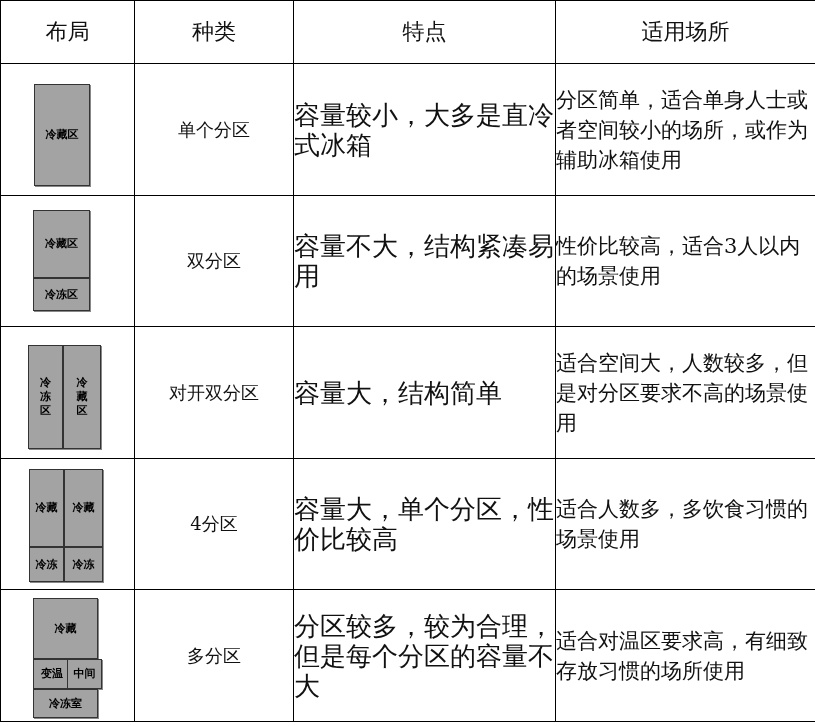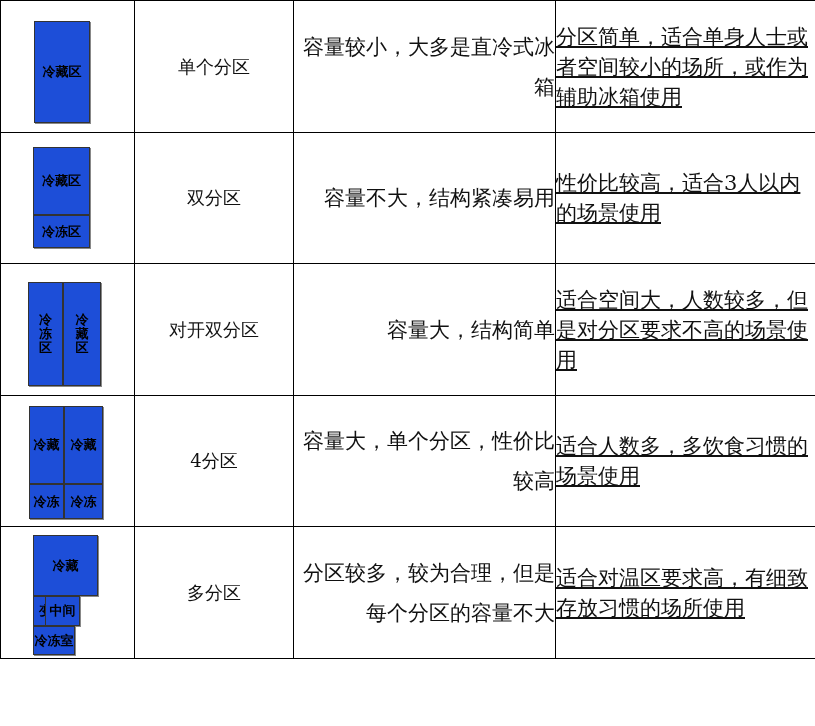--- a/index.html
+++ b/index.html
@@ -1,41 +1,47 @@
 <!DOCTYPE html>
 <html><head>
   <meta charset="utf-8">
   <style>
     html, body { margin:0; padding:0; background:#ffffff; }
     body { width:815px; height:726px; overflow:hidden; font-family:"DejaVu Serif","Liberation Serif",serif; color:#111; }
     table.main { border-collapse:collapse; position:absolute; left:0; top:0; width:815px; table-layout:fixed; }
     table.main td, table.main th { border:1.5px solid #000; padding:0; vertical-align:middle; }
     th { font-weight:normal; font-size:22px; height:62px; text-align:center; }
     td.type { text-align:center; font-size:18px; }
-    td.feat { text-align:right; font-size:21px; line-height:40px; padding:0 8px; }
-    td.place { text-align:left; font-size:21px; line-height:30px; padding:0 4px;text-decoration:underline; }
+    td.feat { text-align:left; font-size:26px; line-height:30px; padding:0 8px; }
+    td.place { text-align:left; font-size:21px; line-height:30px; padding:0 4px; }
     tr.r1 td { height:131px; }
     tr.r2 td { height:130px; }
     tr.r3 td { height:131px; }
     tr.r4 td { height:130px; }
     tr.r5 td { height:131px; }
     .fridge-wrap { position:relative; width:133px; height:100%; }
-    .box { position:absolute; border:1px solid #333; background:#1d4ed8; box-shadow:1px 1px 0 #888; display:flex; align-items:center; justify-content:center; font-size:13px; font-weight:bold; font-family:"DejaVu Sans","Liberation Sans",sans-serif; color:#000; box-sizing:border-box; text-align:center; line-height:14px; }
+    .box { position:absolute; border:1px solid #333; background:#a3a3a3; box-shadow:1px 1px 0 #888; display:flex; align-items:center; justify-content:center; font-size:11px; font-weight:bold; font-family:"DejaVu Sans","Liberation Sans",sans-serif; color:#000; box-sizing:border-box; text-align:center; line-height:14px; }
   </style>
 </head>
 <body>
 
 <table class="main">
   <colgroup>
     <col style="width:134px">
       <col style="width:159px">
       <col style="width:262px">
       <col style="width:260px">
   </colgroup>
   <tbody>
+      <tr>
+    <th>布局</th>
+    <th>种类</th>
+    <th>特点</th>
+    <th>适用场所</th>
+  </tr>
 
   <tr class="r1">
     <td>
       <div class="fridge-wrap">
         <div class="box" style="left:33px; top:20px; width:56px; height:102px;">冷藏区</div>
       </div>
     </td>
     <td class="type">单个分区</td>
     <td class="feat">容量较小，大多是直冷式冰箱</td>
     <td class="place">分区简单，适合单身人士或者空间较小的场所，或作为辅助冰箱使用</td>
@@ -77,22 +83,22 @@
     <td class="type">4分区</td>
     <td class="feat">容量大，单个分区，性价比较高</td>
     <td class="place">适合人数多，多饮食习惯的场景使用</td>
   </tr>
 
   <tr class="r5">
     <td>
       <div class="fridge-wrap">
         <div class="box" style="left:32px; top:8px; width:65px; height:61px;">冷藏</div>
         <div class="box" style="left:32px; top:69px; width:38px; height:30px;">变温</div>
-        <div class="box" style="left:44px; top:69px; width:35px; height:30px;">中间</div>
-        <div class="box" style="left:32px; top:99px; width:42px; height:29px;">冷冻室</div>
+        <div class="box" style="left:66px; top:69px; width:35px; height:30px;">中间</div>
+        <div class="box" style="left:32px; top:99px; width:65px; height:29px;">冷冻室</div>
       </div>
     </td>
     <td class="type">多分区</td>
     <td class="feat">分区较多，较为合理，但是每个分区的容量不大</td>
     <td class="place">适合对温区要求高，有细致存放习惯的场所使用</td>
   </tr>
 </tbody>
   </table>
 
 </body></html>

